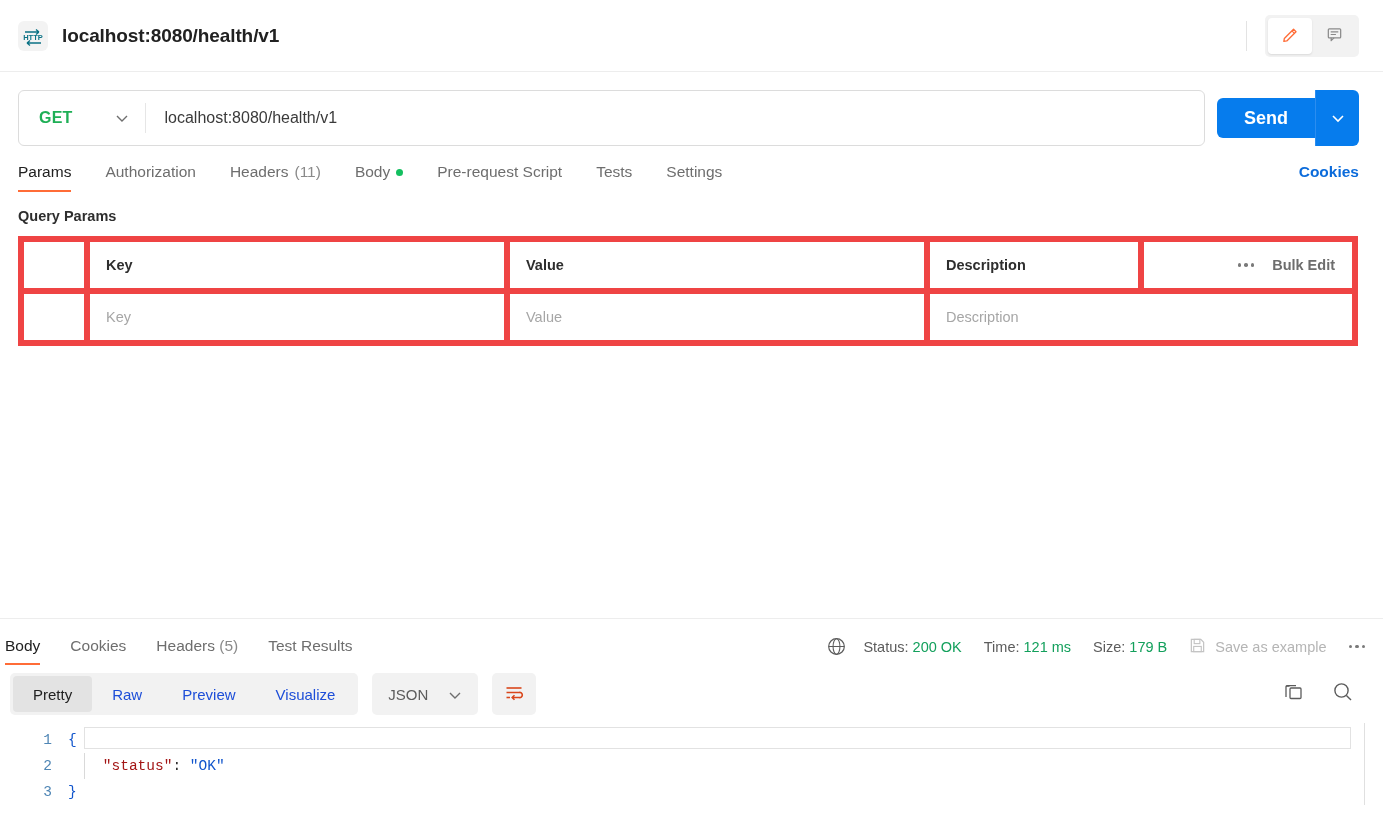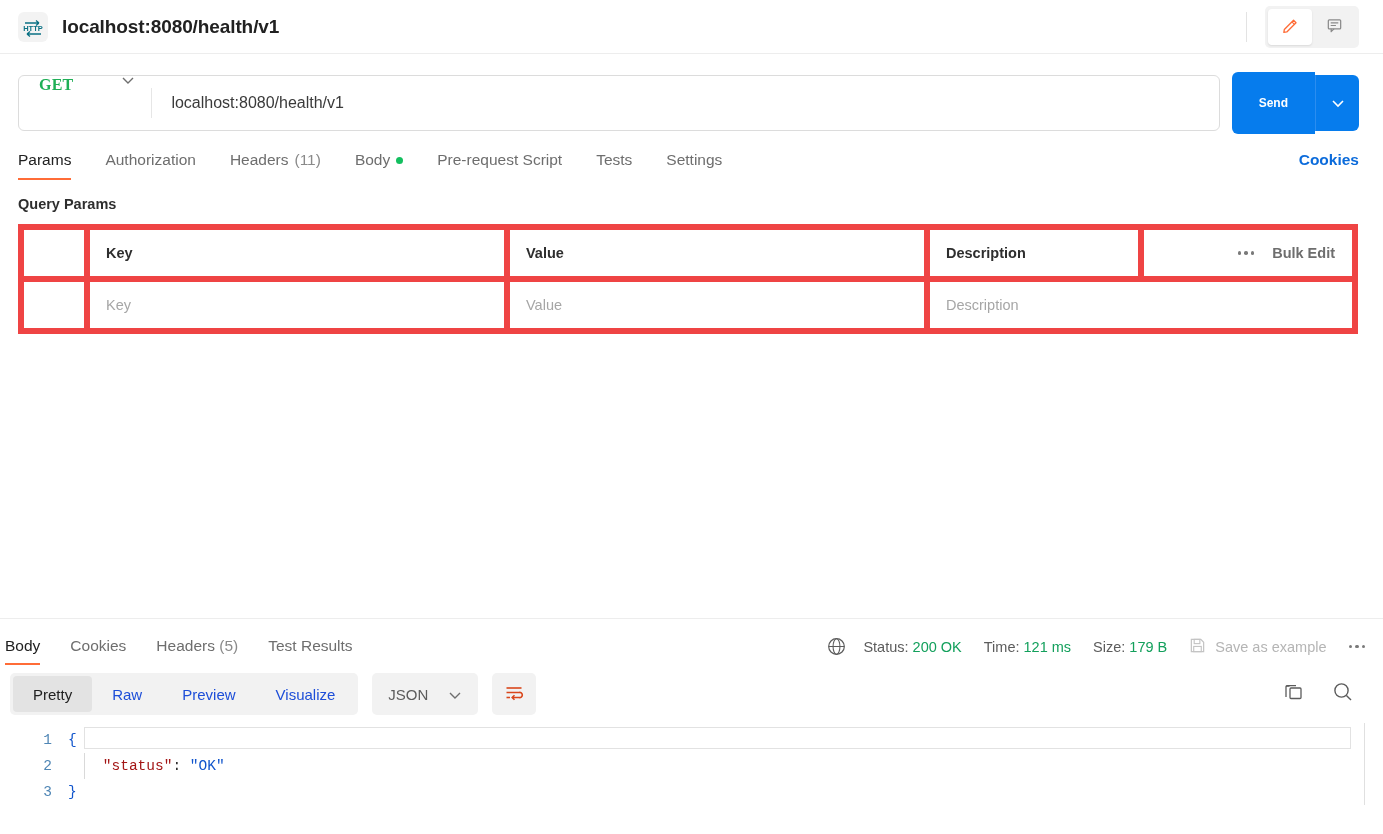--- a/index.html
+++ b/index.html
@@ -7,21 +7,21 @@
     width: 1383px; height: 834px;
     background: #ffffff;
     font-family: "Liberation Sans", sans-serif;
     color: #2e2e2e;
     overflow: hidden;
   }
   body { position: relative; }
 
   
   .topbar {
-    height: 54px;
+    height: 72px;
     display: flex; align-items: center;
     padding: 0 24px 0 18px;
     border-bottom: 1px solid #ededed;
   }
   .http-icon {
     width: 30px; height: 30px;
     border-radius: 6px; background: #f3f3f3;
     display: flex; align-items: center; justify-content: center;
     margin-right: 14px; flex: none;
   }
@@ -56,34 +56,34 @@
   }
   .icon-btn.active { background: #ffffff; box-shadow: 0 1px 2px rgba(0,0,0,.10); }
 
   
   .urlbar { display: flex; align-items: center; padding: 18px 24px 0 18px; gap: 12px; }
   .url-field {
     flex: 1; height: 56px; border: 1px solid #dcdcdc; border-radius: 6px;
     display: flex; align-items: center; background: #fff;
   }
   .method {
-    display: flex; align-items: flex-start; gap: 6px;
-    padding: 0 16px 0 20px; height: 100%; font-family: Liberation Serif, serif;
+    display: flex; align-items: center; gap: 0;
+    padding: 0 16px 0 20px; height: 100%;
   }
   .method-label { font-size: 16px; font-weight: bold; color: #1faf56; letter-spacing: .2px; }
   .method-caret { margin-left: 42px; display: flex; align-items: center; }
   .method-sep { width: 1px; height: 30px; background: #e6e6e6; }
   .url-text {
     padding-left: 19px; font-size: 16px; color: #3a3a3a;
     font-family: "Liberation Sans", sans-serif;
   }
   .send-grp { display: flex; align-items: center; flex: none; }
   .send-btn {
-    height: 62px; background: #067ced; border: none; color: #fff;
-    font-size: 12px; font-weight: bold; padding: 0 27px;
+    height: 40px; background: #067ced; border: none; color: #fff;
+    font-size: 18px; font-weight: bold; padding: 0 27px;
     border-radius: 6px 0 0 6px; cursor: pointer;
     font-family: "Liberation Sans", sans-serif;
   }
   .send-caret {
     height: 56px; width: 44px; background: #067ced; border: none;
     border-left: 1px solid #2b8df0; border-radius: 0 6px 6px 0;
     display: flex; align-items: center; justify-content: center; cursor: pointer;
   }
 
   

